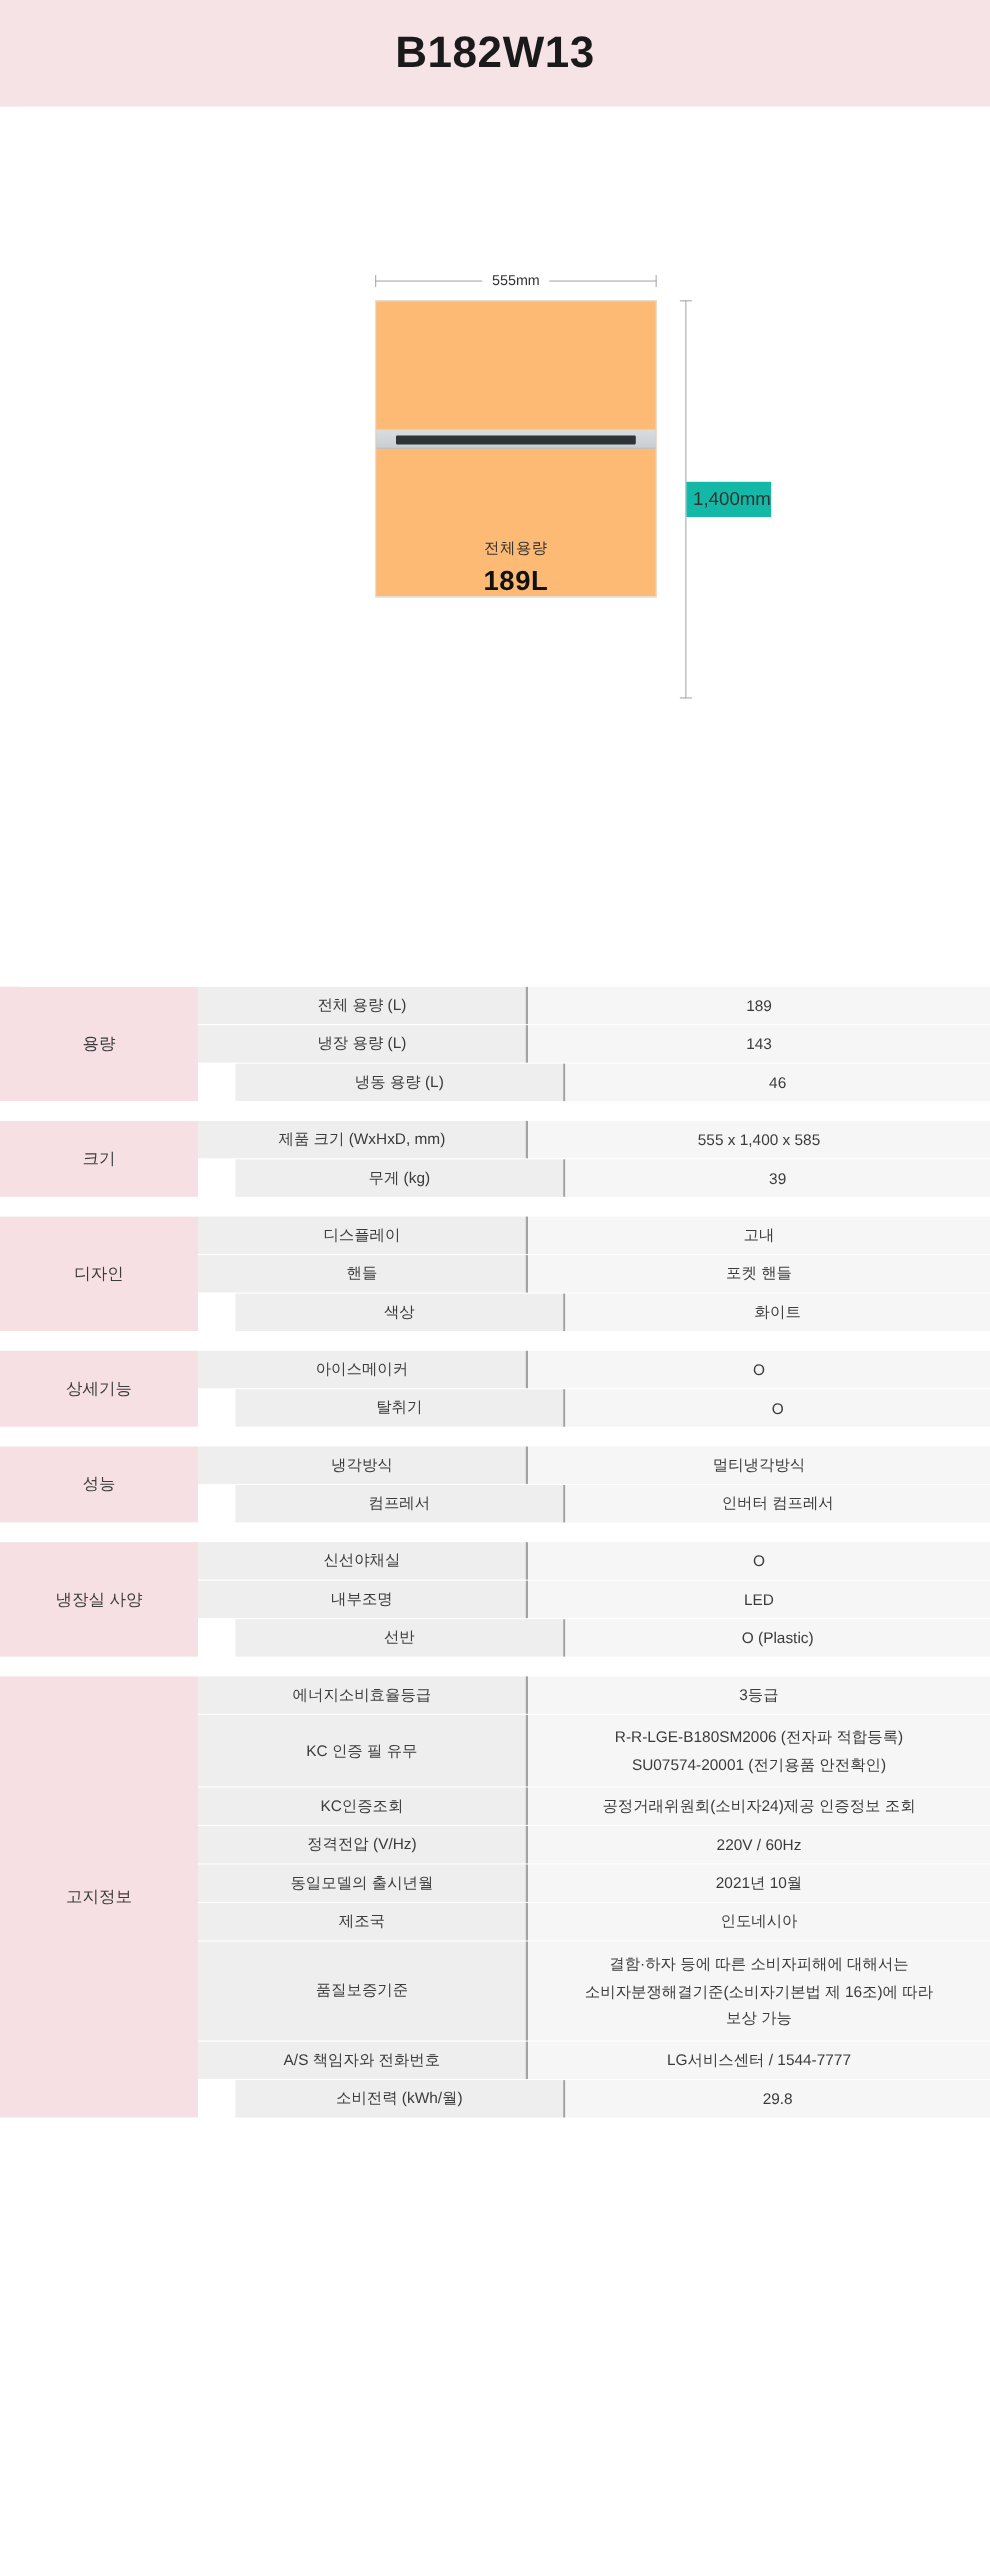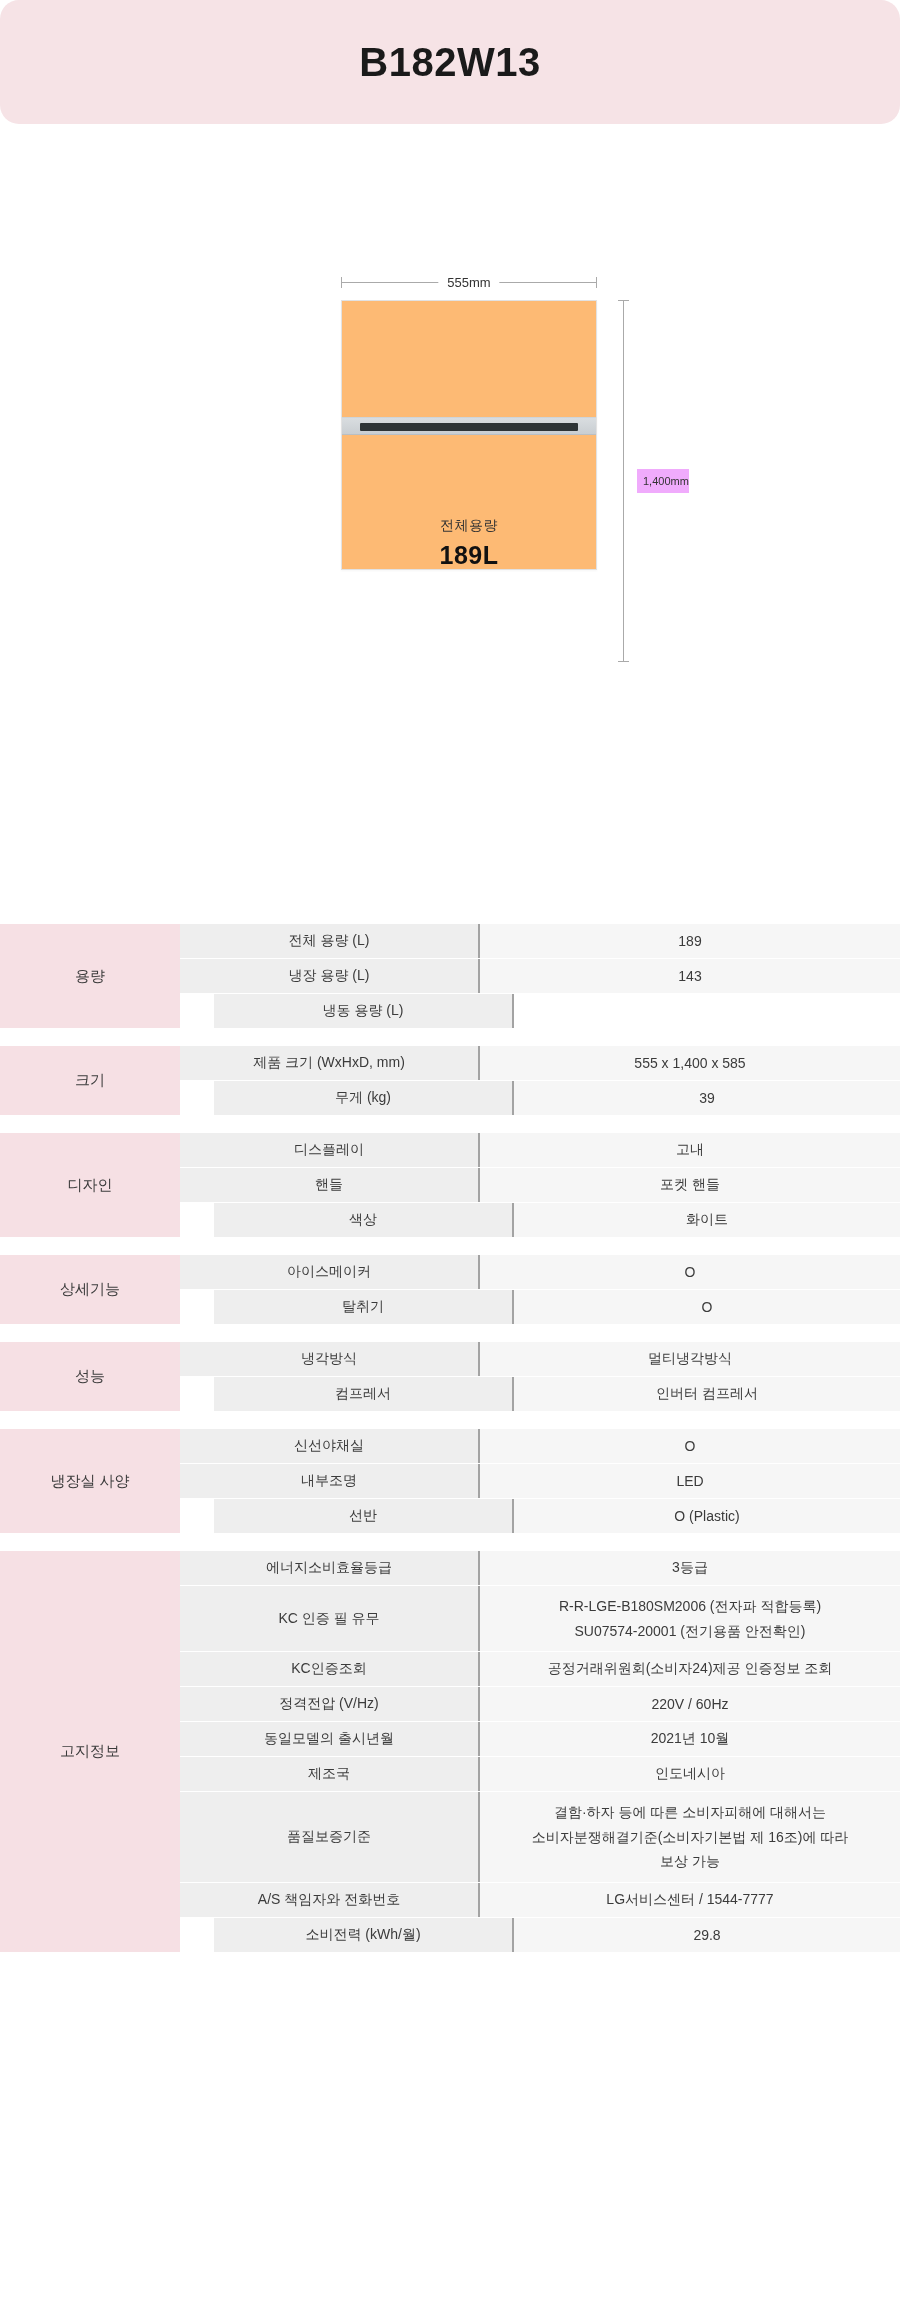--- a/index.html
+++ b/index.html
@@ -8,25 +8,24 @@
     width: 900px;
     background: #ffffff;
     font-family: "Liberation Sans", sans-serif;
     color: #333333;
   }
   .page { width: 900px; position: relative; }
 
   
   .header {
     background: #f6e3e6;
-    height: 124px;
+    height: 97px;
     display: flex;
     align-items: center;
     justify-content: center;
-    border-radius: 19px;
   }
   .header-title {
     font-size: 40px;
     font-weight: bold;
     color: #1a1a1a;
     letter-spacing: 0.5px;
   }
 
   
   .hero {
@@ -124,25 +123,25 @@
     border-left: 1px solid #aaaaaa;
   }
   .dim-height .tick-t, .dim-height .tick-b {
     position: absolute; left: -5px; width: 11px; height: 1px; background: #aaaaaa;
   }
   .dim-height .tick-t { top: 0; }
   .dim-height .tick-b { bottom: 0; }
   .dim-height .label {
     position: absolute;
     top: 50%;
-    left: 14px;
+    left: 1px;
     transform: translateY(-50%);
-    background: #f0abfc;
+    background: #14b8a6;
     padding: 6px 0 6px 6px;
-    font-size: 11px;
+    font-size: 17px;
     color: #333;
     white-space: nowrap;
   }
 
   
   .spec-block {
     display: flex;
     width: 900px;
     margin-bottom: 18px;
   }
@@ -242,20 +241,21 @@
           <div class="spec-row">
             <div class="spec-key">전체 용량 (L)</div>
             <div class="spec-val">189</div>
           </div>
           <div class="spec-row">
             <div class="spec-key">냉장 용량 (L)</div>
             <div class="spec-val">143</div>
           </div>
           <div class="spec-row">
             <div class="spec-key">냉동 용량 (L)</div>
+            <div class="spec-val">46</div>
           </div>
         </div>
       </div>
       <div class="spec-block">
         <div class="spec-cat">크기</div>
         <div class="spec-rows">
           <div class="spec-row">
             <div class="spec-key">제품 크기 (WxHxD, mm)</div>
             <div class="spec-val">555 x 1,400 x 585</div>
           </div>

